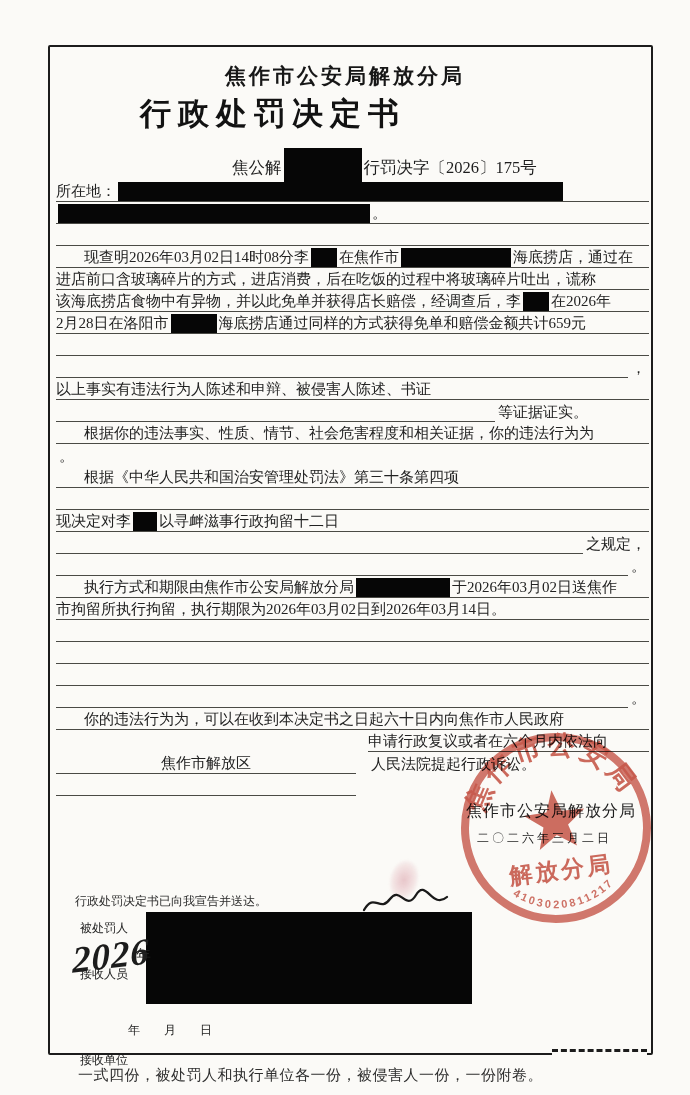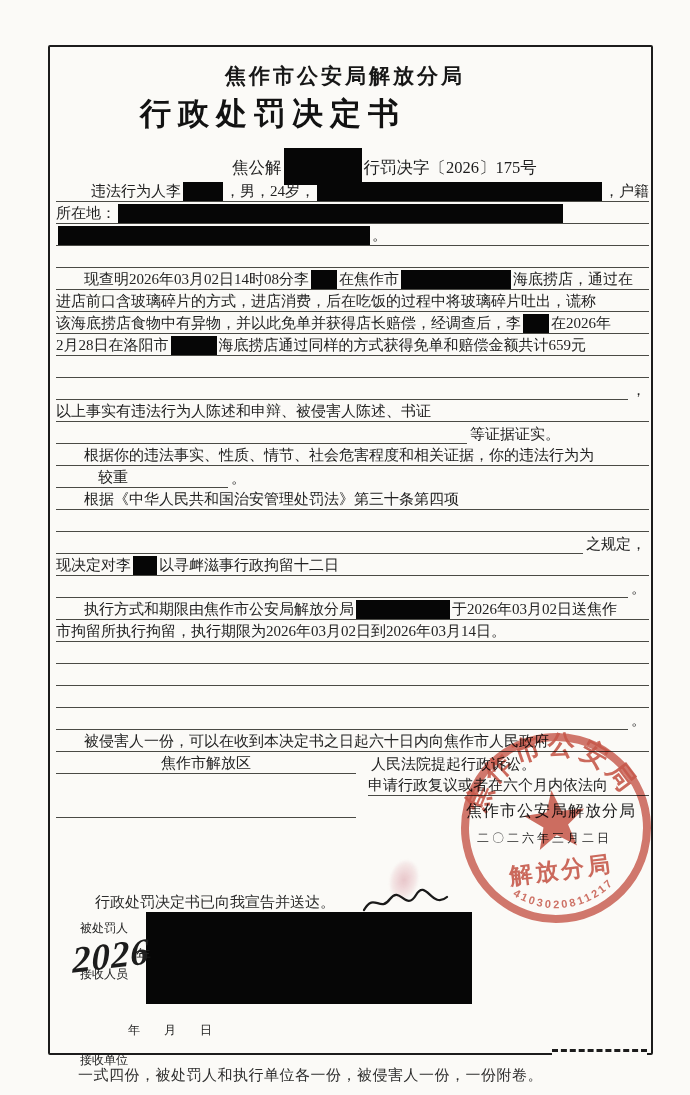--- a/index.html
+++ b/index.html
@@ -17,21 +17,21 @@
   .fill{flex:1;border-bottom:1.2px solid #4a4a45;display:flex;align-items:flex-end;min-width:0;}
   .tail{padding:0 3px;white-space:nowrap;}
   .ind28{padding-left:28px;}.ind35{padding-left:35px;}.ind42{padding-left:42px;}
   .spacer310{width:312px;flex:none;}
   .court-box{width:300px;flex:none;border-bottom:1.2px solid #4a4a45;text-align:center;}
   .shortfill{flex:none;width:120px;border-bottom:1.2px solid #4a4a45;}
   .restblank{flex:1;}
   .seal-printed{position:absolute;left:466px;top:801px;font-size:16px;letter-spacing:1px;color:#1d1d1d;white-space:nowrap;}
   .seal-date{position:absolute;left:477px;top:830px;font-size:12px;letter-spacing:3px;color:#1d1d1d;white-space:nowrap;}
   .seal-svg{position:absolute;left:458px;top:730px;mix-blend-mode:multiply;opacity:.9;transform:rotate(-7deg);}
-  .announce{position:absolute;left:75px;top:893px;font-size:15px;margin-left:20px;}
+  .announce{position:absolute;left:75px;top:893px;font-size:12px;}
   .lbl{position:absolute;font-size:12px;color:#222;}
   .big-redact{position:absolute;left:146px;top:912px;width:326px;height:92px;background:#060606;}
   .hand-year{position:absolute;left:72px;top:934px;font-size:37px;font-style:italic;font-weight:bold;color:#1c1c1c;transform:rotate(-7deg) skewX(-6deg);letter-spacing:1px;}
   .hand-year-unit{position:absolute;left:136px;top:946px;font-size:15px;}
   .signature-svg{position:absolute;left:360px;top:886px;}
   .fingerprint{position:absolute;left:390px;top:860px;width:28px;height:40px;border-radius:50%;
     background:radial-gradient(ellipse at center,rgba(201,110,125,.38),rgba(201,110,125,.12) 60%,transparent 75%);
     filter:blur(1px);transform:rotate(14deg);}
   .footer-note{position:absolute;left:78px;top:1066px;font-size:15px;color:#2e2e2e;letter-spacing:.5px;}
   .watermark{position:absolute;right:6px;top:1058px;display:flex;align-items:center;gap:4px;
@@ -45,29 +45,20 @@
 
   <div class="hdr-agency">焦作市公安局解放分局</div>
   <div class="hdr-title">行政处罚决定书</div>
 
   <div class="hdr-docno">
     <span>焦公解</span><span class="redact docno"></span><span>行罚决字〔2026〕175号</span>
   </div>
 
   <div class="rows">
 
-    <div class="row">
-      <span class="fill ind35">
-          <span>违法行为人李</span>
-          <span class="redact" style="width:40px"></span>
-          <span>，男，24岁，</span>
-          <span class="redact" style="flex:1;min-width:230px"></span>
-          <span>，户籍</span>
-        </span>
-    </div>
 
     <div class="row">
       <span class="fill">
           <span>所在地：</span>
           <span class="redact" style="width:445px"></span>
         </span>
     </div>
 
     <div class="row">
       <span class="fill">
@@ -122,60 +113,59 @@
       </div>
 
     <div class="row">
       <span class="fill">
           <span>以上事实有违法行为人陈述和申辩、被侵害人陈述、书证</span>
         </span>
     </div>
 
     <div class="row">
         <span class="fill"></span>
-        <span class="tail" style="margin-right:86px">等证据证实。</span>
+        <span class="tail" style="margin-right:58px">等证据证实。</span>
       </div>
 
     <div class="row">
       <span class="fill ind28">
           <span>根据你的违法事实、性质、情节、社会危害程度和相关证据，你的违法行为为</span>
         </span>
     </div>
 
     <div class="row">
-      <span class="shortfill ind42" style="width:130px">较重</span>
         <span class="tail">。</span>
         <span class="restblank"></span>
     </div>
 
     <div class="row">
       <span class="fill ind28">
           <span>根据《中华人民共和国治安管理处罚法》第三十条第四项</span>
         </span>
     </div>
 
     <div class="row">
         <span class="fill"></span>
-      </div>
-
-    <div class="row">
-        <span class="fill"></span>
-        <span class="tail">之规定，</span>
       </div>
 
     <div class="row">
       <span class="fill">
           <span>现决定对李</span>
           <span class="redact" style="width:24px"></span>
           <span>以寻衅滋事行政拘留十二日</span>
         </span>
     </div>
 
     <div class="row">
         <span class="fill"></span>
+        <span class="tail">之规定，</span>
+      </div>
+
+    <div class="row">
+        <span class="fill"></span>
         <span class="tail">。</span>
       </div>
 
     <div class="row">
       <span class="fill ind28">
           <span>执行方式和期限由焦作市公安局解放分局</span>
           <span class="redact" style="width:94px"></span>
           <span>于2026年03月02日送焦作</span>
         </span>
     </div>
@@ -196,34 +186,34 @@
         <span class="fill" style="border-bottom-width:1.6px"></span>
       </div>
 
     <div class="row">
         <span class="fill"></span>
         <span class="tail">。</span>
       </div>
 
     <div class="row">
       <span class="fill ind28">
-          <span>被侵害人一份，可以在收到本决定书之日起六十日内向焦作市人民政府</span>
-        </span>
-    </div>
-
-    <div class="row">
-      <span class="court-box">焦作市解放区</span>
-        <span class="tail" style="margin-left:12px">人民法院提起行政诉讼。</span>
+          <span>你的违法行为为，可以在收到本决定书之日起六十日内向焦作市人民政府</span>
+        </span>
     </div>
 
     <div class="row">
       <span class="spacer310"></span>
         <span class="fill">
           <span>申请行政复议或者在六个月内依法向</span>
         </span>
+    </div>
+
+    <div class="row">
+      <span class="court-box">焦作市解放区</span>
+        <span class="tail" style="margin-left:12px">人民法院提起行政诉讼。</span>
     </div>
 
     <div class="row">
         <span class="shortfill" style="width:300px"></span>
         <span class="restblank"></span>
       </div>
   </div>
 
   <div class="seal-printed">焦作市公安局解放分局</div>
   <div class="seal-date">二〇二六年三月二日</div>

